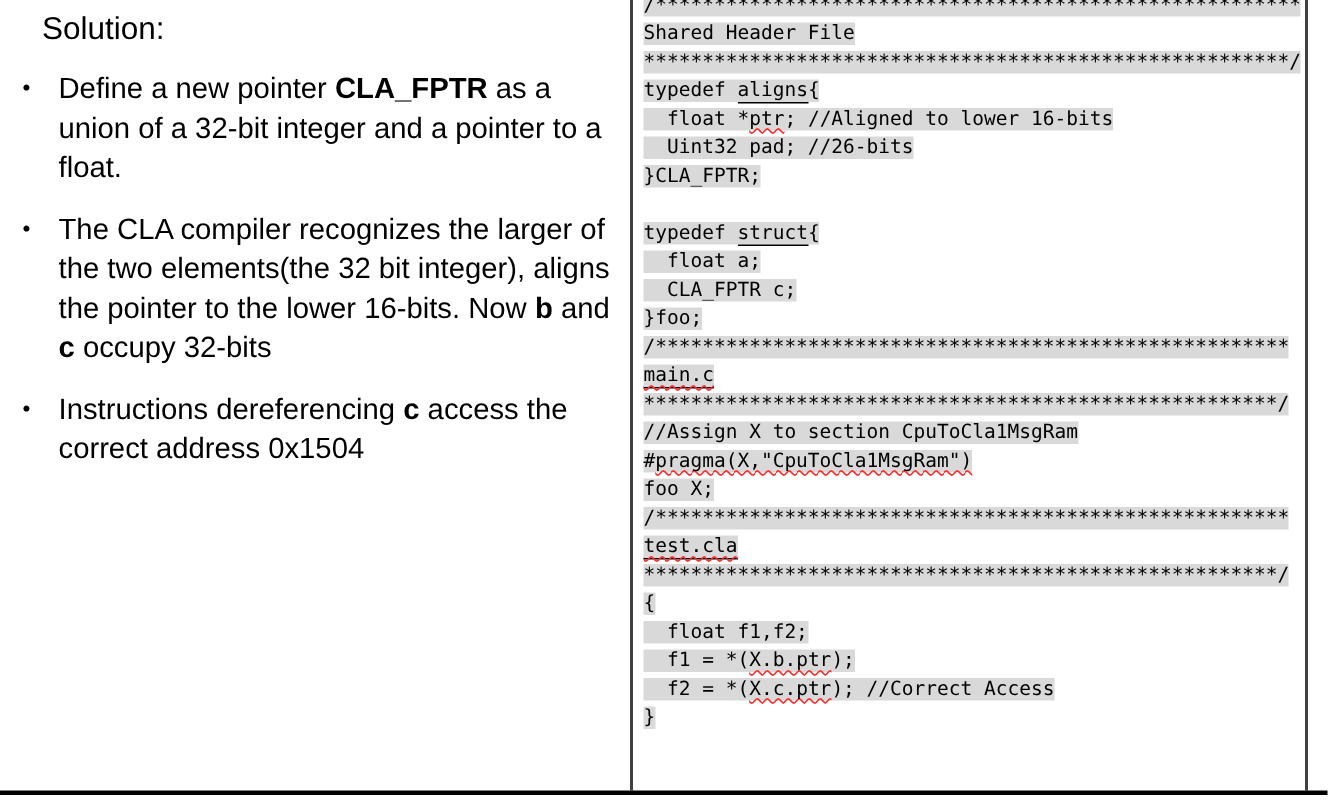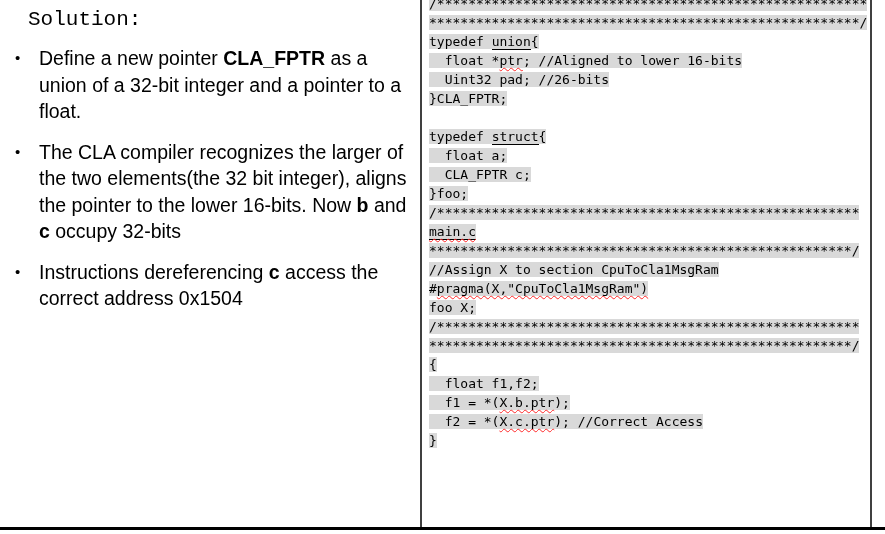--- a/index.html
+++ b/index.html
@@ -2,21 +2,21 @@
 <html style="--hl: #d9d9d9; --sq: #ff2a2a;"><head>
 <meta charset="utf-8">
 <style>
   * { box-sizing: border-box; }
   html,body { margin:0; padding:0; background:#ffffff; }
   body { width:885px; height:534px; overflow:hidden; font-family:"Liberation Sans", sans-serif; color:#000; }
   .slide { position:relative; width:885px; height:534px; background:#fff; }
 
   
   .left-panel { position:absolute; left:12px; top:8px; width:400px; }
-  .title { font-size:21px; margin-left:16px; margin-bottom:14px;font-family:Liberation Mono, monospace; }
+  .title { font-size:21px; margin-left:16px; margin-bottom:14px; }
   .bullets { list-style:none; margin:0; padding:0; font-size:19.5px; line-height:1.36; }
   .bullets li { position:relative; padding-left:27px; margin-bottom:14px; }
   .bullets li .dot { position:absolute; left:3px; top:3px; font-size:15px; }
   .seg-b { font-weight:bold;text-align:right; }
 
   
   .code-panel { position:absolute; left:420px; top:0; width:452px; height:527px;
     border-left:2px solid #404040; border-right:2px solid #404040;
     overflow:hidden; font-family:"DejaVu Sans Mono", monospace;
     font-size:13px; line-height:19px; padding-left:7px; }
@@ -40,37 +40,39 @@
     <ul class="bullets" id="bullets">
         <li><span class="dot">•</span><span>Define a new pointer </span><span class="seg-b">CLA_FPTR</span><span> as a union of a 32-bit integer and a pointer to a float.</span></li>
         <li><span class="dot">•</span><span>The CLA compiler recognizes the larger of the two elements(the 32 bit integer), aligns the pointer to the lower 16-bits. Now </span><span class="seg-b">b</span><span> and </span><span class="seg-b">c</span><span> occupy 32-bits</span></li>
         <li><span class="dot">•</span><span>Instructions dereferencing </span><span class="seg-b">c</span><span> access the correct address 0x1504</span></li>
       </ul>
   </div>
 
   <div class="code-panel">
     <div class="code-inner" id="code-inner">
         <div class="code-line"><span class="hl"><span>/*******************************************************</span></span></div>
+        <div class="code-line"><span class="hl"><span>Shared Header File</span></span></div>
         <div class="code-line"><span class="hl"><span>*******************************************************/</span></span></div>
-        <div class="code-line"><span class="hl"><span>typedef </span><span class="ul">union</span><span>{</span></span></div>
+        <div class="code-line"><span class="hl"><span>typedef </span><span class="ul">aligns</span><span>{</span></span></div>
         <div class="code-line"><span class="hl"><span>  float *</span><span class="sq">ptr</span><span>; //Aligned to lower 16-bits</span></span></div>
         <div class="code-line"><span class="hl"><span>  Uint32 pad; //26-bits</span></span></div>
         <div class="code-line"><span class="hl"><span>}CLA_FPTR;</span></span></div>
         <div class="code-line">&nbsp;</div>
         <div class="code-line"><span class="hl"><span>typedef </span><span class="ul">struct</span><span>{</span></span></div>
         <div class="code-line"><span class="hl"><span>  float a;</span></span></div>
         <div class="code-line"><span class="hl"><span>  CLA_FPTR c;</span></span></div>
         <div class="code-line"><span class="hl"><span>}foo;</span></span></div>
         <div class="code-line"><span class="hl"><span>/******************************************************</span></span></div>
         <div class="code-line"><span class="hl"><span class="sq ul">main.c</span></span></div>
         <div class="code-line"><span class="hl"><span>******************************************************/</span></span></div>
         <div class="code-line"><span class="hl"><span>//Assign X to section CpuToCla1MsgRam</span></span></div>
         <div class="code-line"><span class="hl"><span>#</span><span class="sq">pragma(X,"CpuToCla1MsgRam")</span></span></div>
         <div class="code-line"><span class="hl"><span>foo X;</span></span></div>
         <div class="code-line"><span class="hl"><span>/******************************************************</span></span></div>
+        <div class="code-line"><span class="hl"><span class="sq ul">test.cla</span></span></div>
         <div class="code-line"><span class="hl"><span>******************************************************/</span></span></div>
         <div class="code-line"><span class="hl"><span>{</span></span></div>
         <div class="code-line"><span class="hl"><span>  float f1,f2;</span></span></div>
         <div class="code-line"><span class="hl"><span>  f1 = *(</span><span class="sq">X.b.ptr</span><span>);</span></span></div>
         <div class="code-line"><span class="hl"><span>  f2 = *(</span><span class="sq">X.c.ptr</span><span>); //Correct Access</span></span></div>
         <div class="code-line"><span class="hl"><span>}</span></span></div>
       </div>
   </div>
 
   <div class="bottom-rule"></div>

